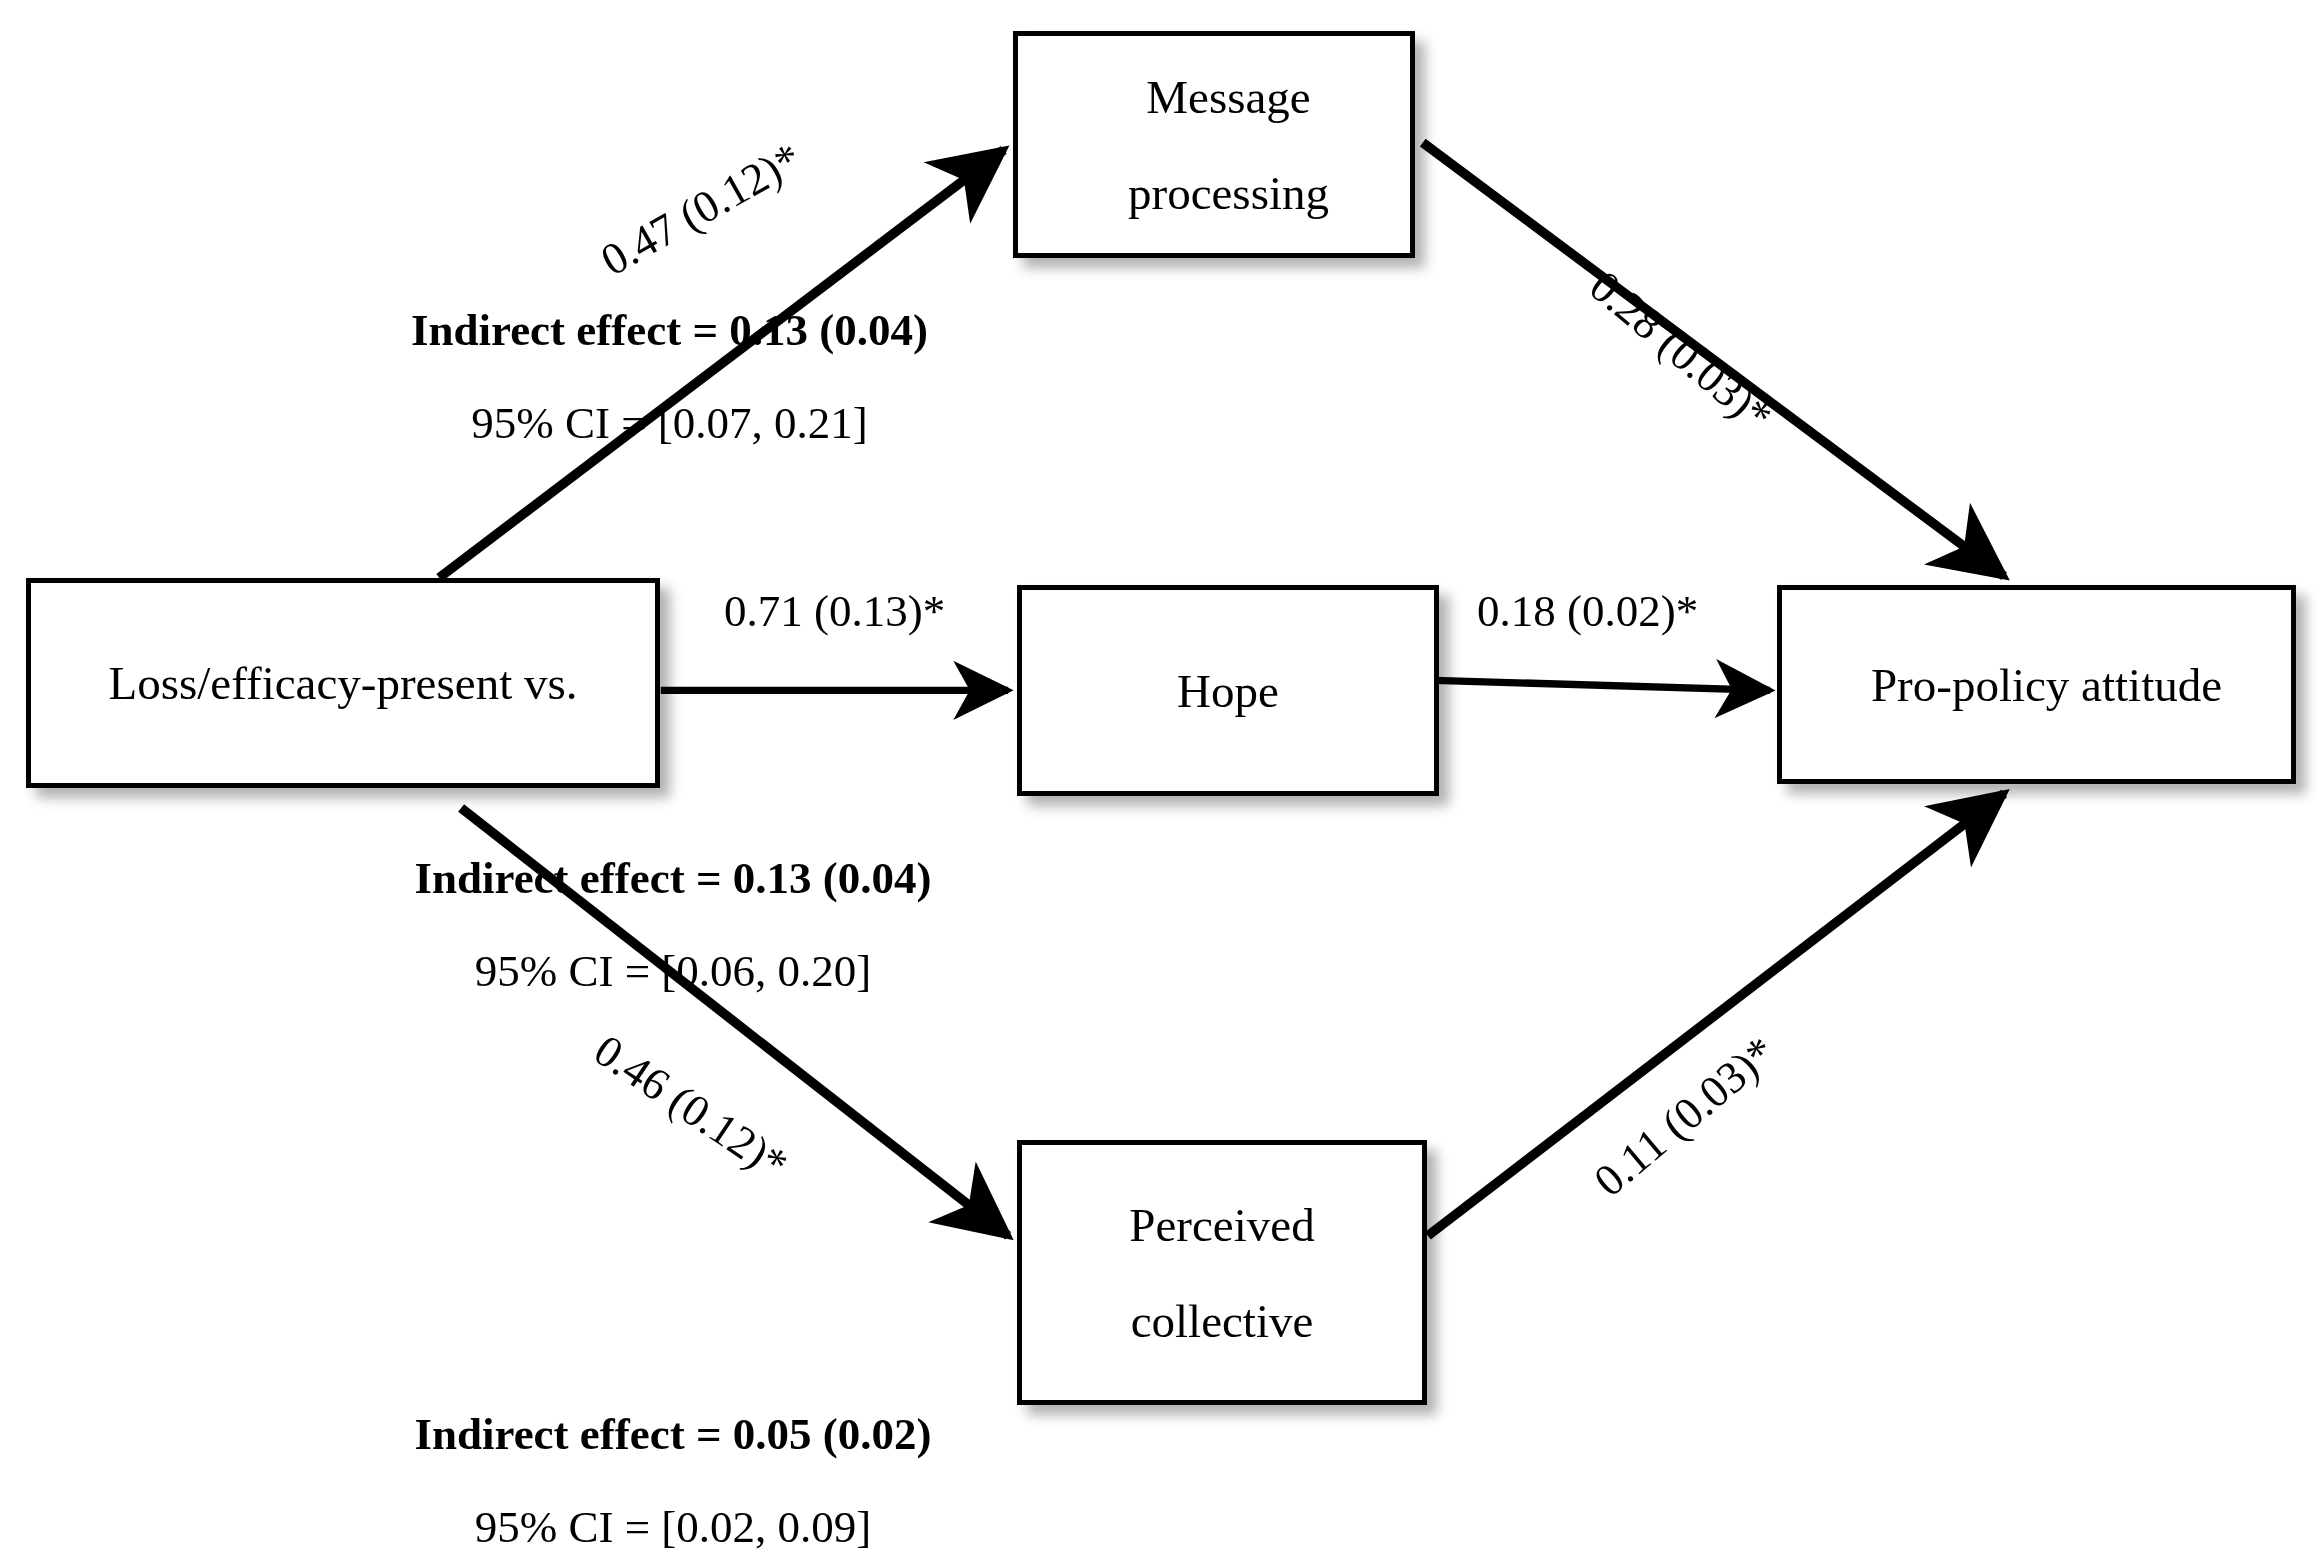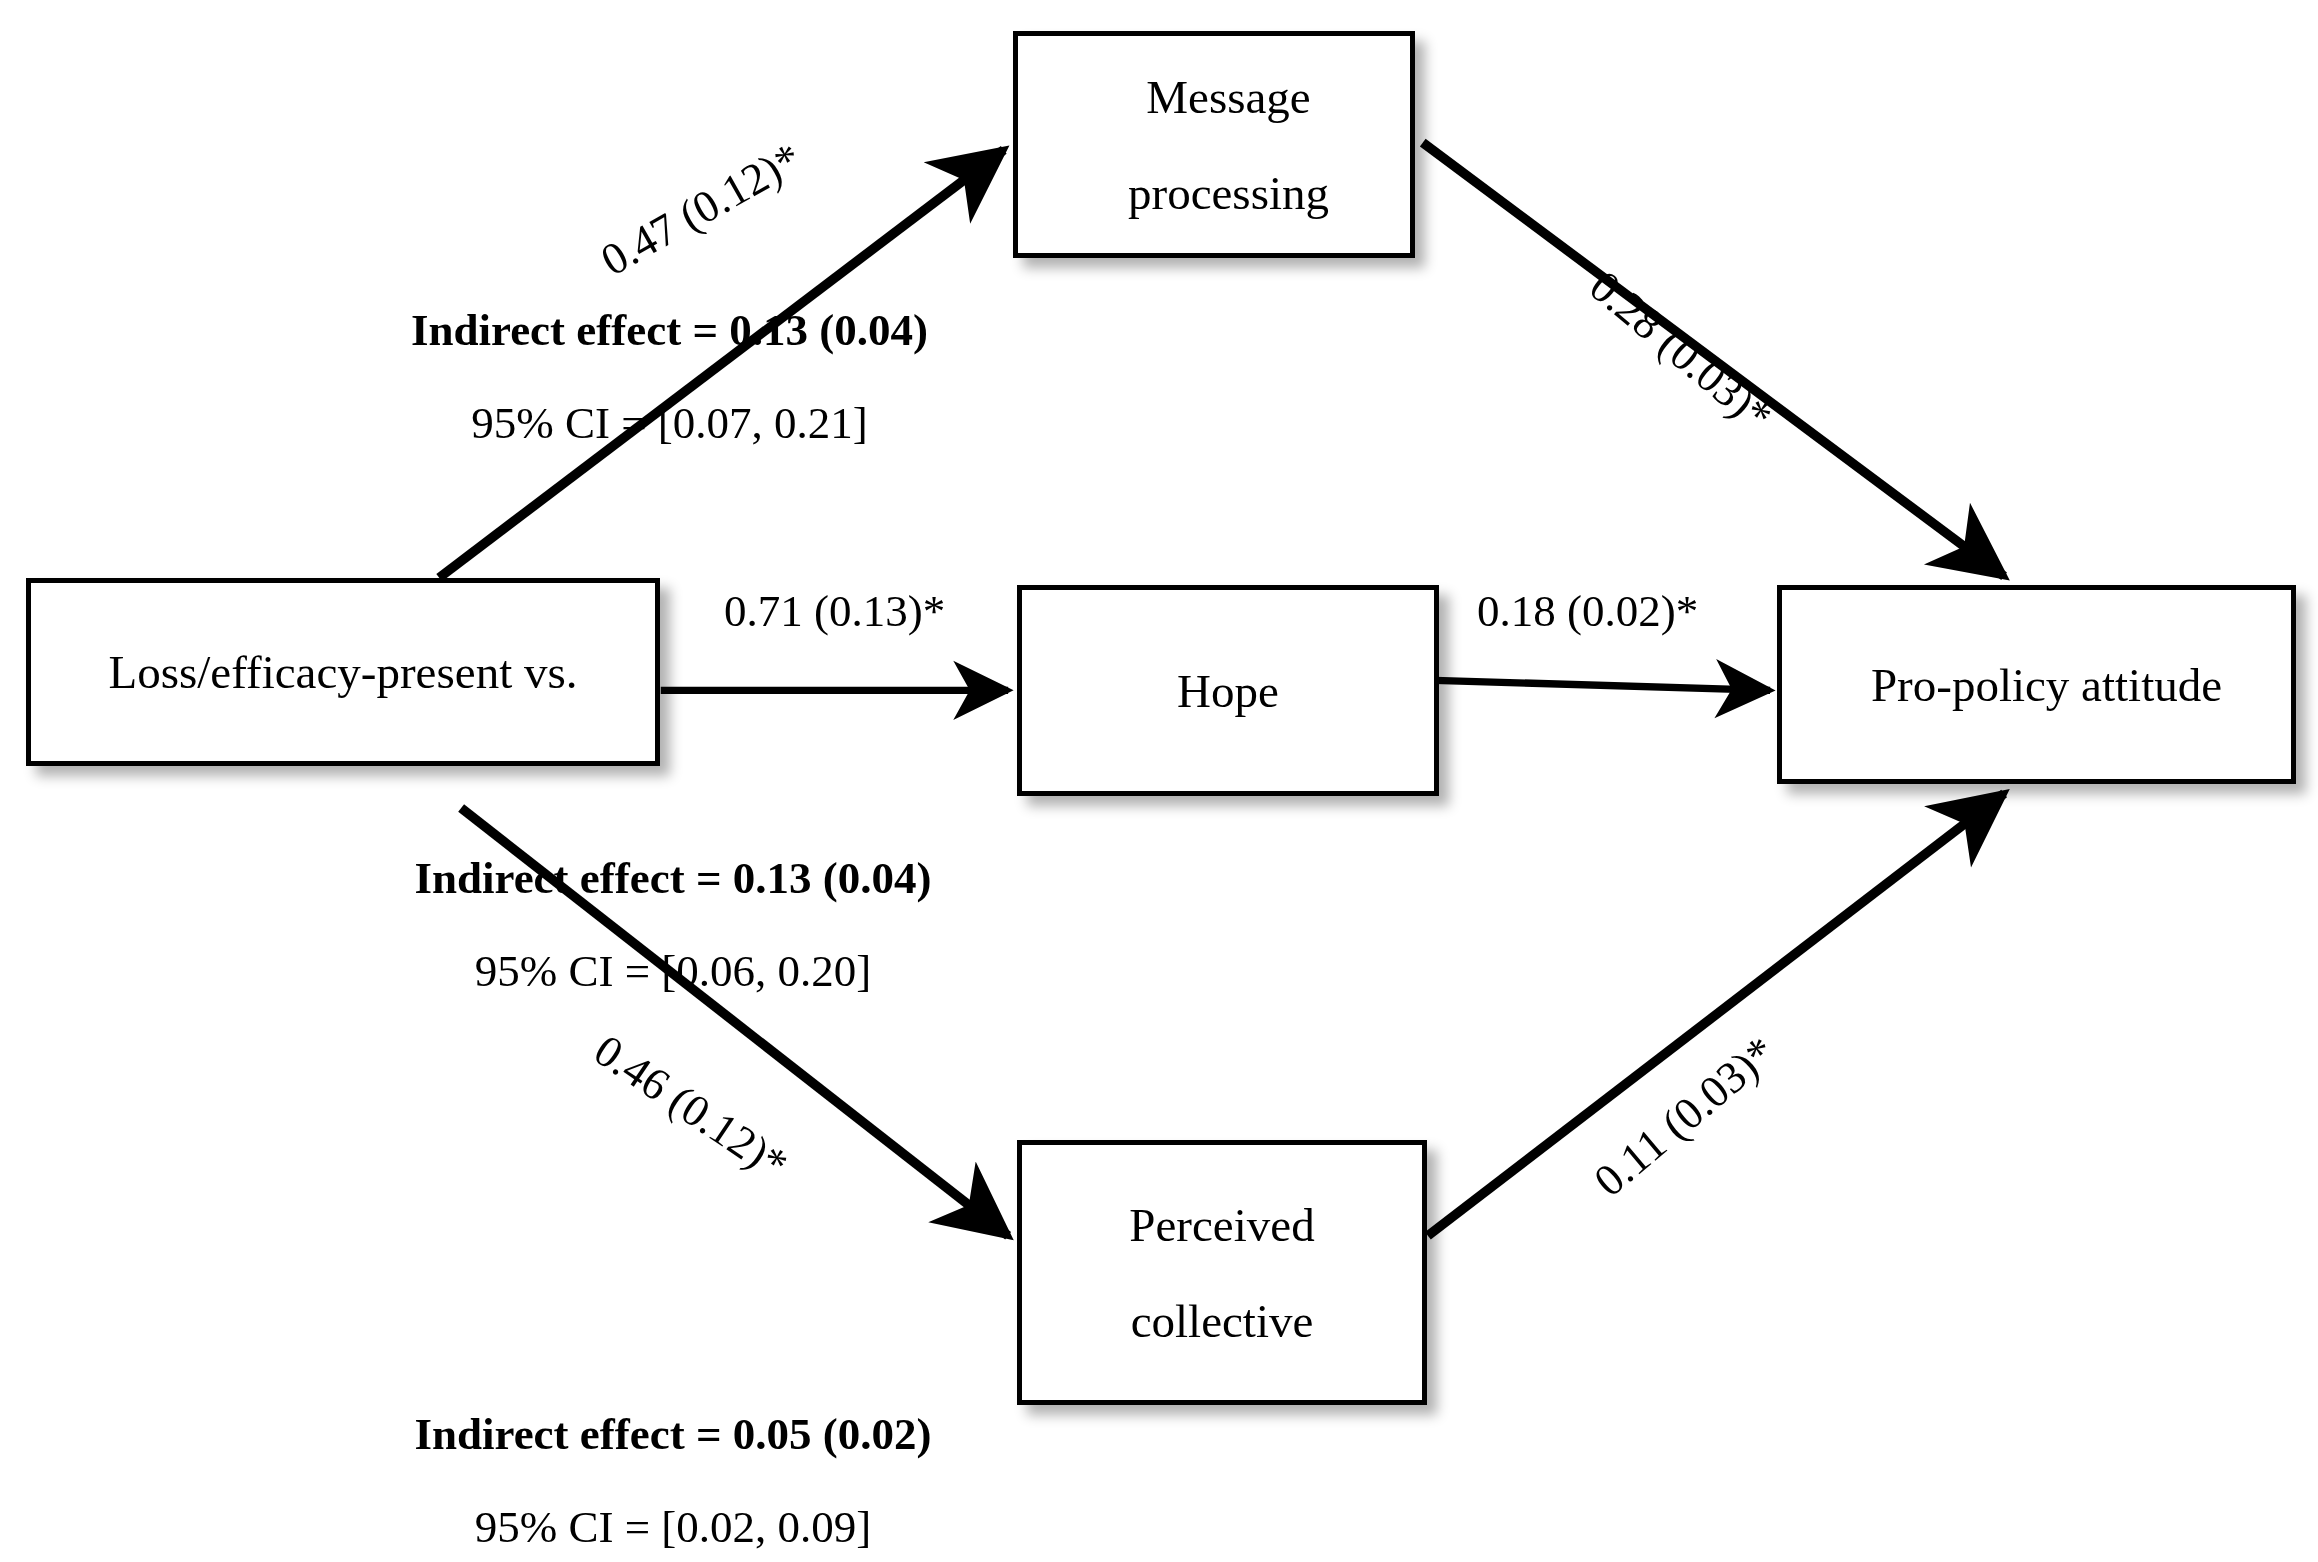--- a/index.html
+++ b/index.html
@@ -38,21 +38,21 @@
     color: #000000;
     z-index: 5;
   }
   .node .line {
     display: block;
     white-space: nowrap;
   }
   .node.two-line .line + .line {
     margin-top: 42px;
   }
-  #node-source  { left: 26px;   top: 578px;  width: 634px; height: 188px; font-size: 47px; }
+  #node-source  { left: 26px;   top: 578px;  width: 634px; height: 210px; font-size: 47px; }
   #node-source .line + .line { margin-top: 38px; }
   #node-message { left: 1013px; top: 31px;   width: 402px; height: 227px; font-size: 47px; padding-left: 29px; }
   #node-hope    { left: 1017px; top: 585px;  width: 422px; height: 211px; font-size: 47px; }
   #node-collect { left: 1017px; top: 1140px; width: 410px; height: 265px; font-size: 47px; }
   #node-outcome { left: 1777px; top: 585px;  width: 519px; height: 199px; font-size: 47px; padding-left: 20px; }
 
   .edge-label {
     position: absolute;
     color: #000000;
     white-space: nowrap;

